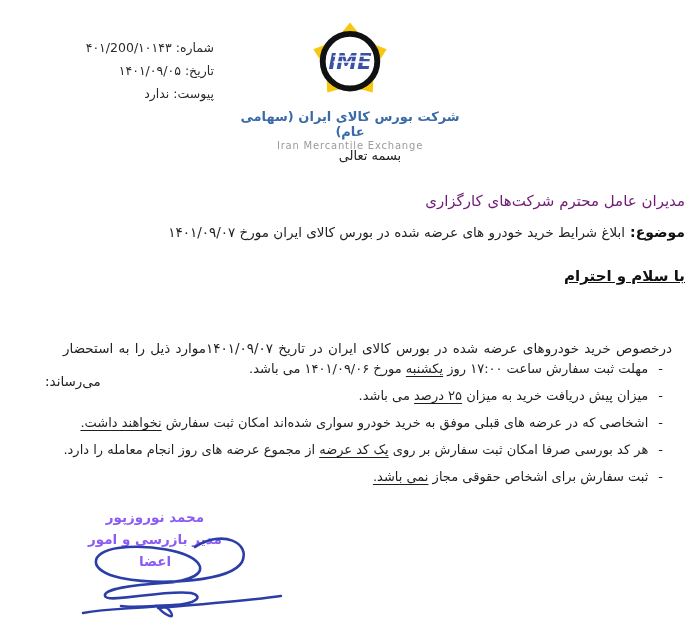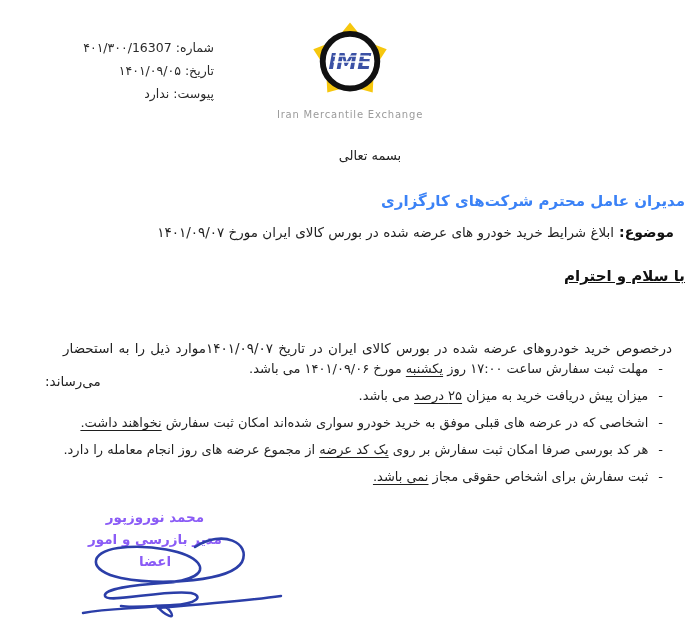--- a/index.html
+++ b/index.html
@@ -24,24 +24,24 @@
   }
   .company-en{
     margin-top:1px;color:#9b9b9b;font-size:10px;letter-spacing:0.8px;
   }
   .basmala{
     position:absolute;top:148px;left:40px;right:0;text-align:center;
     font-size:13px;direction:rtl;color:#222;
   }
   .recipient{
     position:absolute;top:192px;right:15px;direction:rtl;
-    font-weight:bold;font-size:15px;color:#3b82f6;white-space:nowrap;
+    font-weight:normal;font-size:15px;color:#701a75;white-space:nowrap;
   }
   .subject{
-    position:absolute;top:224px;right:26px;direction:rtl;white-space:nowrap;
+    position:absolute;top:224px;right:15px;direction:rtl;white-space:nowrap;
     font-size:13.5px;color:#1f1f1f;
   }
   .subject .lbl{font-weight:bold;font-size:14px;margin-left:5px;color:#111;}
   .salutation{
     position:absolute;top:267px;right:15px;direction:rtl;
     font-weight:bold;font-size:15px;color:#111;white-space:nowrap;text-decoration:underline;
   }
   .body-par{
     position:absolute;top:299px;right:15px;left:45px;direction:rtl;
     font-size:13.5px;color:#1f1f1f;
@@ -66,41 +66,42 @@
   }
   .sig-svg{position:absolute;left:45px;top:519px;}
 </style>
 </head>
 <body>
 
 <div class="page">
 
   <div class="letterhead">
     <div>
-      <span class="lbl">شماره:</span><span>۴۰۱/۳۰۰/16307</span>
+      <span class="lbl">شماره:</span><span>۴۰۱/200/۱۰۱۴۳</span>
     </div>
     <div>
       <span class="lbl">تاریخ:</span><span>۱۴۰۱/۰۹/۰۵</span>
     </div>
     <div>
       <span class="lbl">پیوست:</span><span>ندارد</span>
     </div>
   </div>
 
   <div class="logo-wrap">
     <svg width="96" height="84" viewBox="20 -2 100 100">
 
       <polygon points="70,1 87.6,22.7 113.7,32.8 98.5,56.3 97,84.2 70,77 43,84.2 41.5,56.3 26.3,32.8 52.4,22.7" fill="#f6c70e"></polygon>
 
       <circle cx="70" cy="47" r="32.5" fill="#ffffff" stroke="#111111" stroke-width="7"></circle>
 
       <text x="70" y="56" text-anchor="middle" font-family="DejaVu Sans, sans-serif" font-size="25" font-weight="bold" font-style="italic" fill="#3b51a5">IME</text>
       <line x1="50" y1="41" x2="93" y2="41" stroke="#ffffff" stroke-width="1.6"></line>
       <line x1="50" y1="48" x2="93" y2="48" stroke="#ffffff" stroke-width="1.6"></line>
     </svg>
+    <div class="company-fa">شرکت بورس کالای ایران (سهامی عام)</div>
     <div class="company-en">Iran Mercantile Exchange</div>
   </div>
 
   <div class="basmala">بسمه تعالی</div>
 
   <div class="recipient">مدیران عامل محترم شرکت‌های کارگزاری</div>
 
   <div class="subject">
     <span class="lbl">موضوع:</span><span>ابلاغ شرایط خرید خودرو های عرضه شده در بورس کالای ایران مورخ ۱۴۰۱/۰۹/۰۷</span>
   </div>

